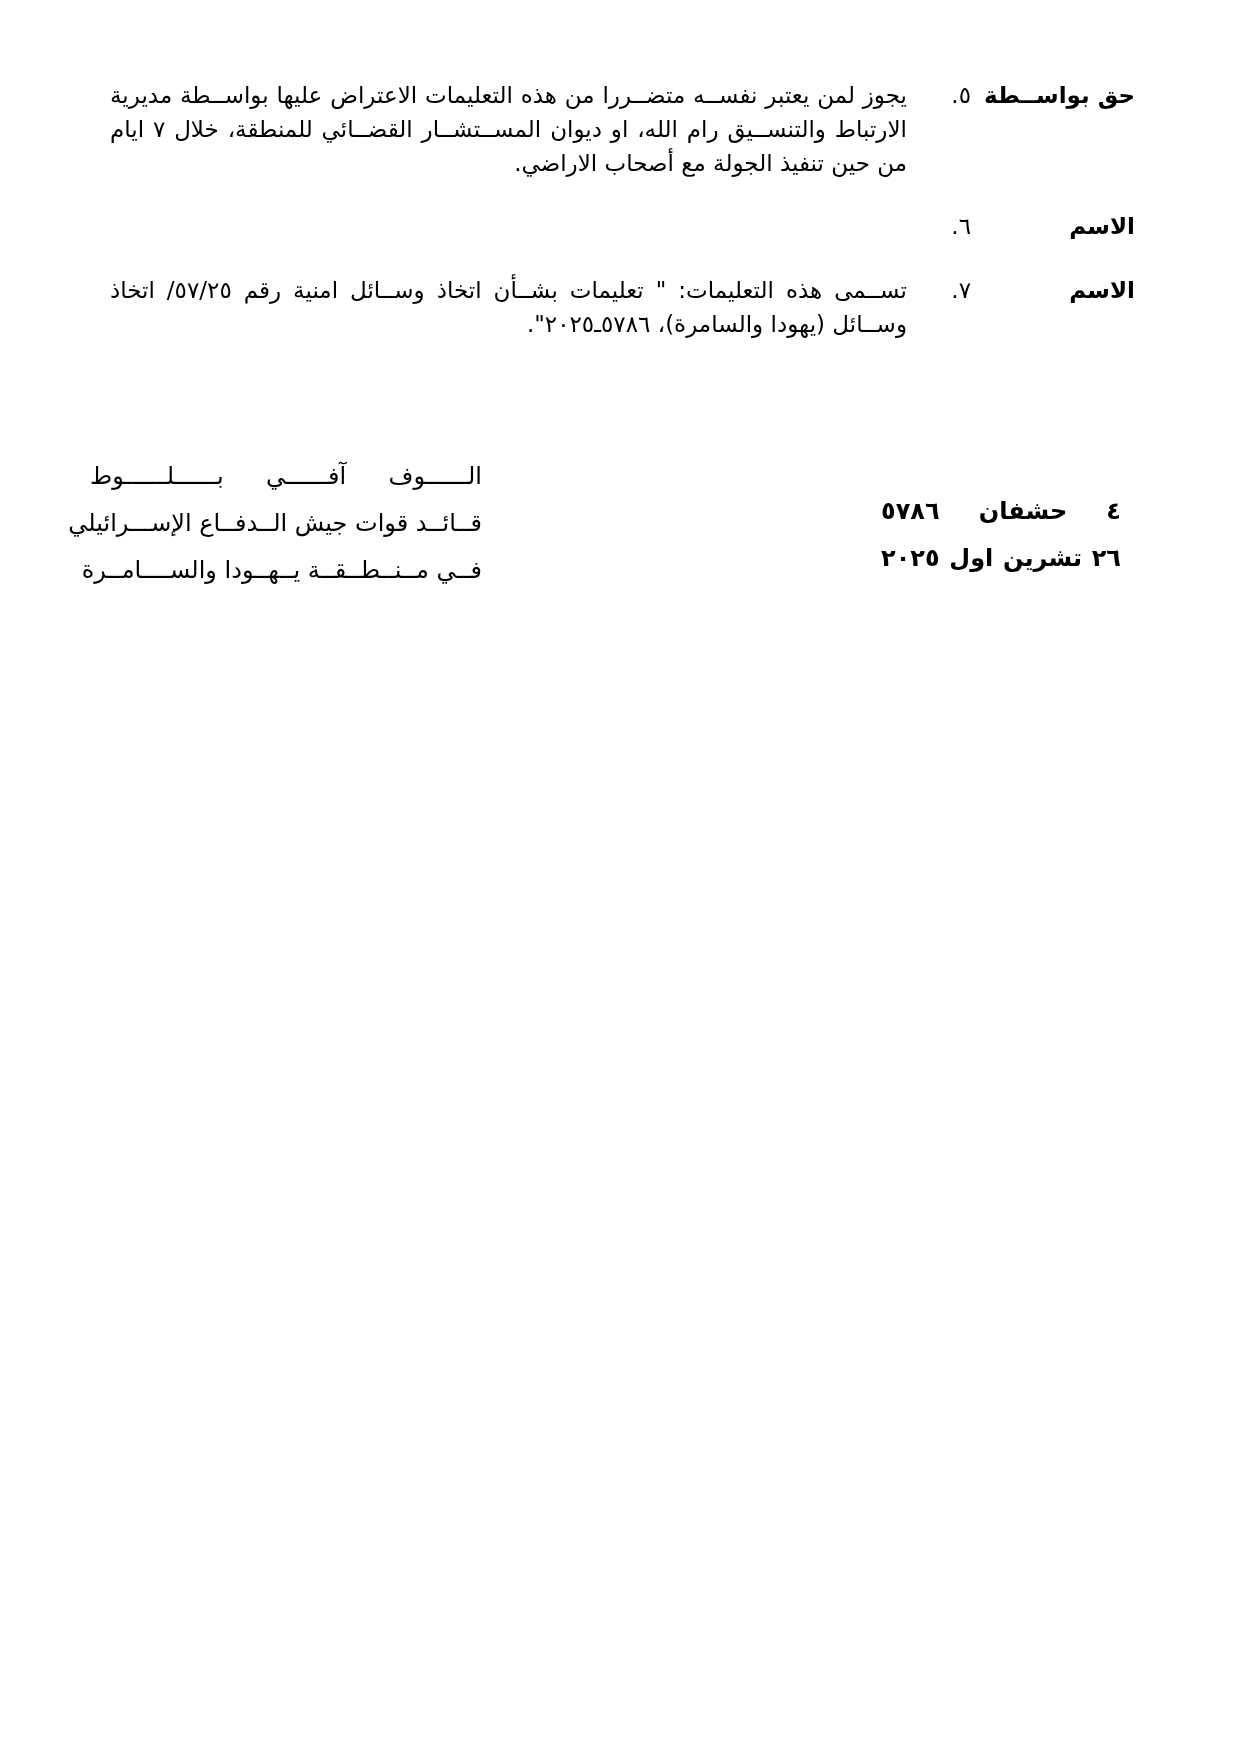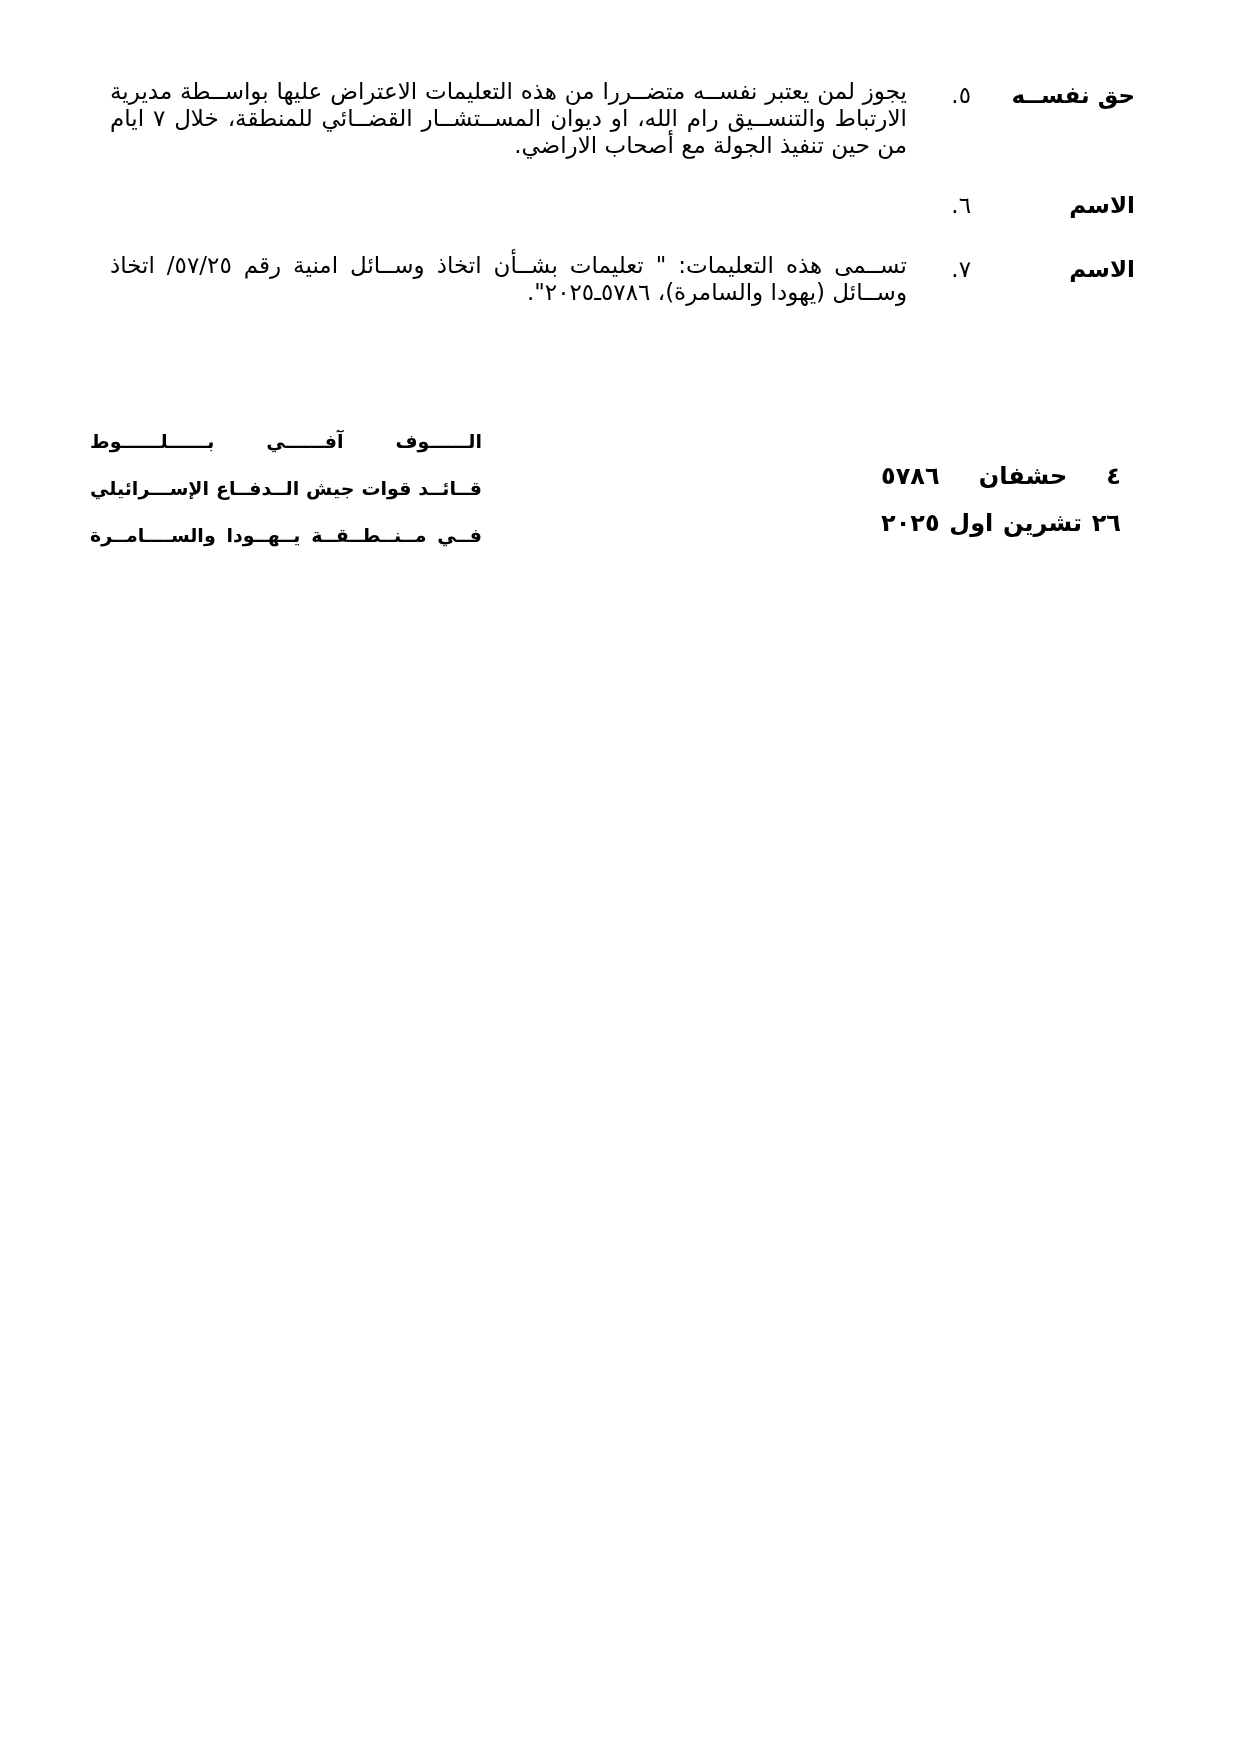--- a/index.html
+++ b/index.html
@@ -33,21 +33,21 @@
     text-align: start;
   }
   .clause-num {
     font-size: 23px;
     line-height: 35px;
     text-align: start;
     padding-right: 14px;
   }
   .clause-text {
     font-size: 23px;
-    line-height: 27px;
+    line-height: 34px;
     text-align: justify;
     text-justify: inter-word;
   }
   
   .signature {
     margin-top: 112px;
     display: flex;
     justify-content: space-between;
     align-items: center;
   }
@@ -63,36 +63,36 @@
     text-align: justify;
     text-align-last: justify;
     -moz-text-align-last: justify;
     white-space: nowrap;
   }
   .sig-block {
     width: 392px;
     margin-left: -20px;
   }
   .sig-line {
-    font-weight: bold;
-    font-size: 19px;
+    font-weight: normal;
+    font-size: 24px;
     line-height: 47px;
     text-align: justify;
     text-align-last: justify;
     -moz-text-align-last: justify;
     white-space: nowrap;
   }
 </style>
 </head>
 <body>
 
 <div class="page">
 
   <div class="clause">
-    <div class="clause-label">حق نفســه</div>
+    <div class="clause-label">حق بواســطة</div>
     <div class="clause-num">٥.</div>
     <div class="clause-text">يجوز لمن يعتبر نفســه متضــررا من هذه التعليمات الاعتراض عليها بواســطة مديرية الارتباط والتنســيق رام الله، او ديوان المســتشــار القضــائي للمنطقة، خلال ٧ ايام من حين تنفيذ الجولة مع أصحاب الاراضي.</div>
   </div>
 
   <div class="clause">
     <div class="clause-label">الاسم</div>
     <div class="clause-num">٦.</div>
   </div>
 
   <div class="clause">

